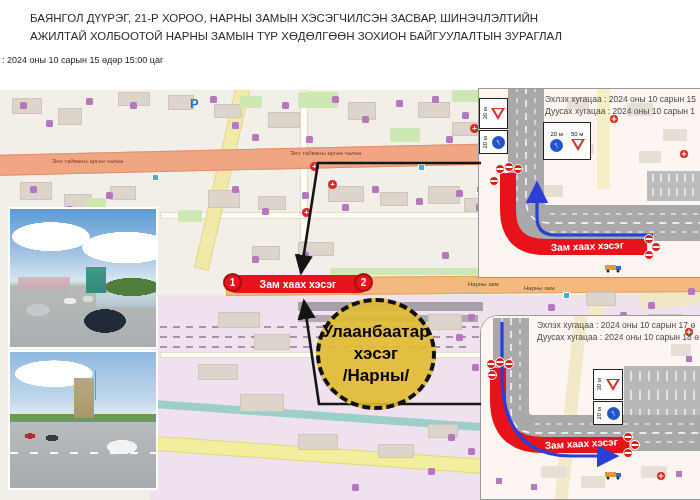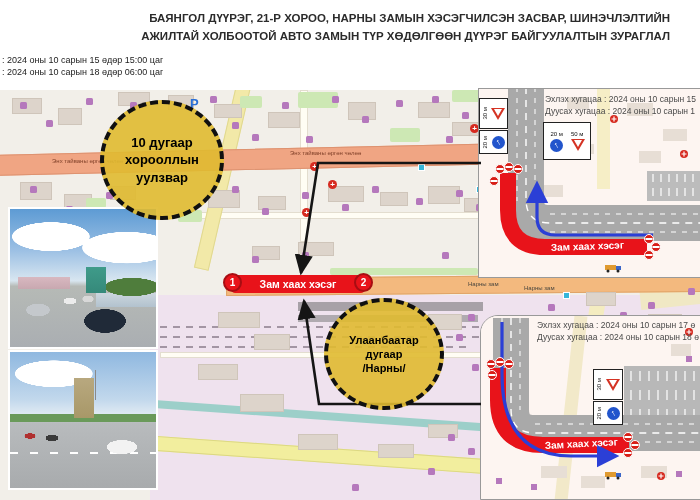--- a/index.html
+++ b/index.html
@@ -1,21 +1,21 @@
 <!DOCTYPE html>
 <html style="--closure-red: #e8131a; --callout-yellow: #e0ba30; --detour-blue: #2b3fd6; --peace-road-orange: #f0a583; --narny-road-orange: #f3b97e; --map-bg: #f2efe9; --station-lavender: #efe2ee; --river-teal: #9ccfc9; --minor-road-yellow: #f2ee9e;"><head>
 <meta charset="utf-8">
 <style>
   html,body{margin:0;padding:0;background:#fff;}
   .canvas{position:relative;width:700px;height:500px;background:#fff;overflow:hidden;
           font-family:"Liberation Sans",sans-serif;}
 
   
-  .title{position:absolute;left:30px;top:10px;width:640px;text-align:right;
-         font-size:11.5px;font-weight:bold;color:#2b2b2b;line-height:1.55;}
+  .title{position:absolute;left:30px;top:10px;width:640px;text-align:left;
+         font-size:11.5px;font-weight:normal;color:#2b2b2b;line-height:1.55;}
   .schedule{position:absolute;left:2px;top:54px;font-size:9px;color:#1c1c1c;line-height:1.35;}
   .schedule .lbl{font-weight:bold;font-size:9.5px;}
 
   
   .map{position:absolute;left:0;top:90px;width:700px;height:410px;background:var(--map-bg,#f2efe9);overflow:hidden;}
   .station{position:absolute;left:150px;top:205px;width:550px;height:205px;background:var(--station-lavender,#efe2ee);}
   .platform{position:absolute;background:#a7a1a7;}
   .rail{position:absolute;height:2px;background:repeating-linear-gradient(90deg,#a395a3 0 7px,transparent 7px 13px);}
   .road-peace{position:absolute;left:-5px;top:59px;width:505px;height:19px;background:var(--peace-road-orange,#f0a583);
               border:1px solid #dd9270;transform:rotate(-1.3deg);}
@@ -65,21 +65,21 @@
     repeating-linear-gradient(90deg,#fff 0 8px,transparent 8px 20px) 0px 100px/150px 2px no-repeat,
     radial-gradient(ellipse 70px 24px at 30% 16%,#fff 0 55%,transparent 56%),
     linear-gradient(#8fb8e0 0%,#c2d8ec 35%,#e6eef4 48%,#b8bbbd 52%,#a8abad 100%);}
 
   
   .callout{position:absolute;border:4px dashed #101010;border-radius:50%;
            background:rgba(224,186,48,.9);display:flex;flex-direction:column;
            align-items:center;justify-content:center;text-align:center;
            font-weight:bold;color:#000;z-index:18;}
   .callout1{left:100px;top:100px;width:116px;height:112px;font-size:13px;line-height:1.35;}
-  .callout2{left:324px;top:298px;width:112px;height:104px;font-size:11px;line-height:1.3;}
+  .callout2{left:316px;top:298px;width:112px;height:104px;font-size:17px;line-height:1.3;}
 
   
   .leaders{position:absolute;left:0;top:0;width:700px;height:500px;z-index:14;pointer-events:none;}
 
   
   .closure-bar{position:absolute;left:232px;top:275px;width:132px;height:18px;background:var(--closure-red,#e8131a);
                border-radius:3px;z-index:16;}
   .closure-bar .cap{position:absolute;inset:0;display:flex;align-items:center;justify-content:center;
                     color:#fff;font-size:10.5px;font-weight:bold;white-space:nowrap;}
   .endpt{position:absolute;top:-2px;width:19px;height:19px;border-radius:50%;background:var(--closure-red,#e8131a);
@@ -109,26 +109,25 @@
   .sb-rows{display:flex;flex-direction:column;align-items:center;gap:2px;padding:2px 0;}
   .sb-cols{display:flex;gap:8px;align-items:center;justify-content:center;}
 </style>
 </head>
 <body>
 
 <div class="canvas">
 
   <div class="title">
     <div>БАЯНГОЛ ДҮҮРЭГ, 21-Р ХОРОО, НАРНЫ ЗАМЫН ХЭСЭГЧИЛСЭН ЗАСВАР, ШИНЭЧЛЭЛТИЙН</div>
-    <div>АЖИЛТАЙ ХОЛБООТОЙ АВТО ЗАМЫН ТҮР ХӨДӨЛГӨӨН ДҮҮРЭГ БАЙГУУЛАЛТЫН ЗУРАГЛАЛ</div>
+    <div>АЖИЛТАЙ ХОЛБООТОЙ НАРНЫ ЗАМЫН ТҮР ХӨДӨЛГӨӨН ЗОХИОН БАЙГУУЛАЛТЫН ЗУРАГЛАЛ</div>
   </div>
 
   <div class="schedule">
     <div>: 2024 оны 10 сарын 15 өдөр 15:00 цаг</div>
-    <div>: 2024 оны 10 сарын 18 өдөр 06:00 цаг</div>
   </div>
 
   <div class="map">
     <div class="station"></div>
     <div class="platform" style="left:298px;top:212px;width:185px;height:9px;"></div>
     <div class="platform" style="left:298px;top:225px;width:180px;height:7px;background:#b0aab0;"></div>
     <div class="rail" style="left:160px;top:236px;width:320px;"></div>
     <div class="rail" style="left:160px;top:246px;width:320px;"></div>
     <div class="rail" style="left:160px;top:256px;width:310px;"></div>
 
@@ -252,28 +251,23 @@
     <polyline points="481,163 318,163 301,273" fill="none" stroke="#151515" stroke-width="2.6" marker-end="url(#ahL)"></polyline>
     <polyline points="481,404 319,404 304,301" fill="none" stroke="#151515" stroke-width="2.6" marker-end="url(#ahL)"></polyline>
   </svg>
 
   <div class="closure-bar">
     <span class="endpt e1">1</span>
     <span class="cap">Зам хаах хэсэг</span>
     <span class="endpt e2">2</span>
   </div>
 
-  <div class="callout callout1">
-    <span>10 дугаар</span>
-    <span>хорооллын</span>
-    <span>уулзвар</span>
-  </div>
   <div class="callout callout2">
     <span>Улаанбаатар</span>
-    <span>дугаар</span>
+    <span>хэсэг</span>
     <span>/Нарны/</span>
   </div>
 
   <div class="inset inset1">
     <svg class="inset-svg" width="224" height="190" viewBox="0 0 224 190">
       <defs>
         <marker id="ah1" markerWidth="8" markerHeight="8" refX="5" refY="4" orient="auto">
           <path d="M0,0.5 L7,4 L0,7.5 z" fill="#2b3fd6"></path>
         </marker>
       </defs>

